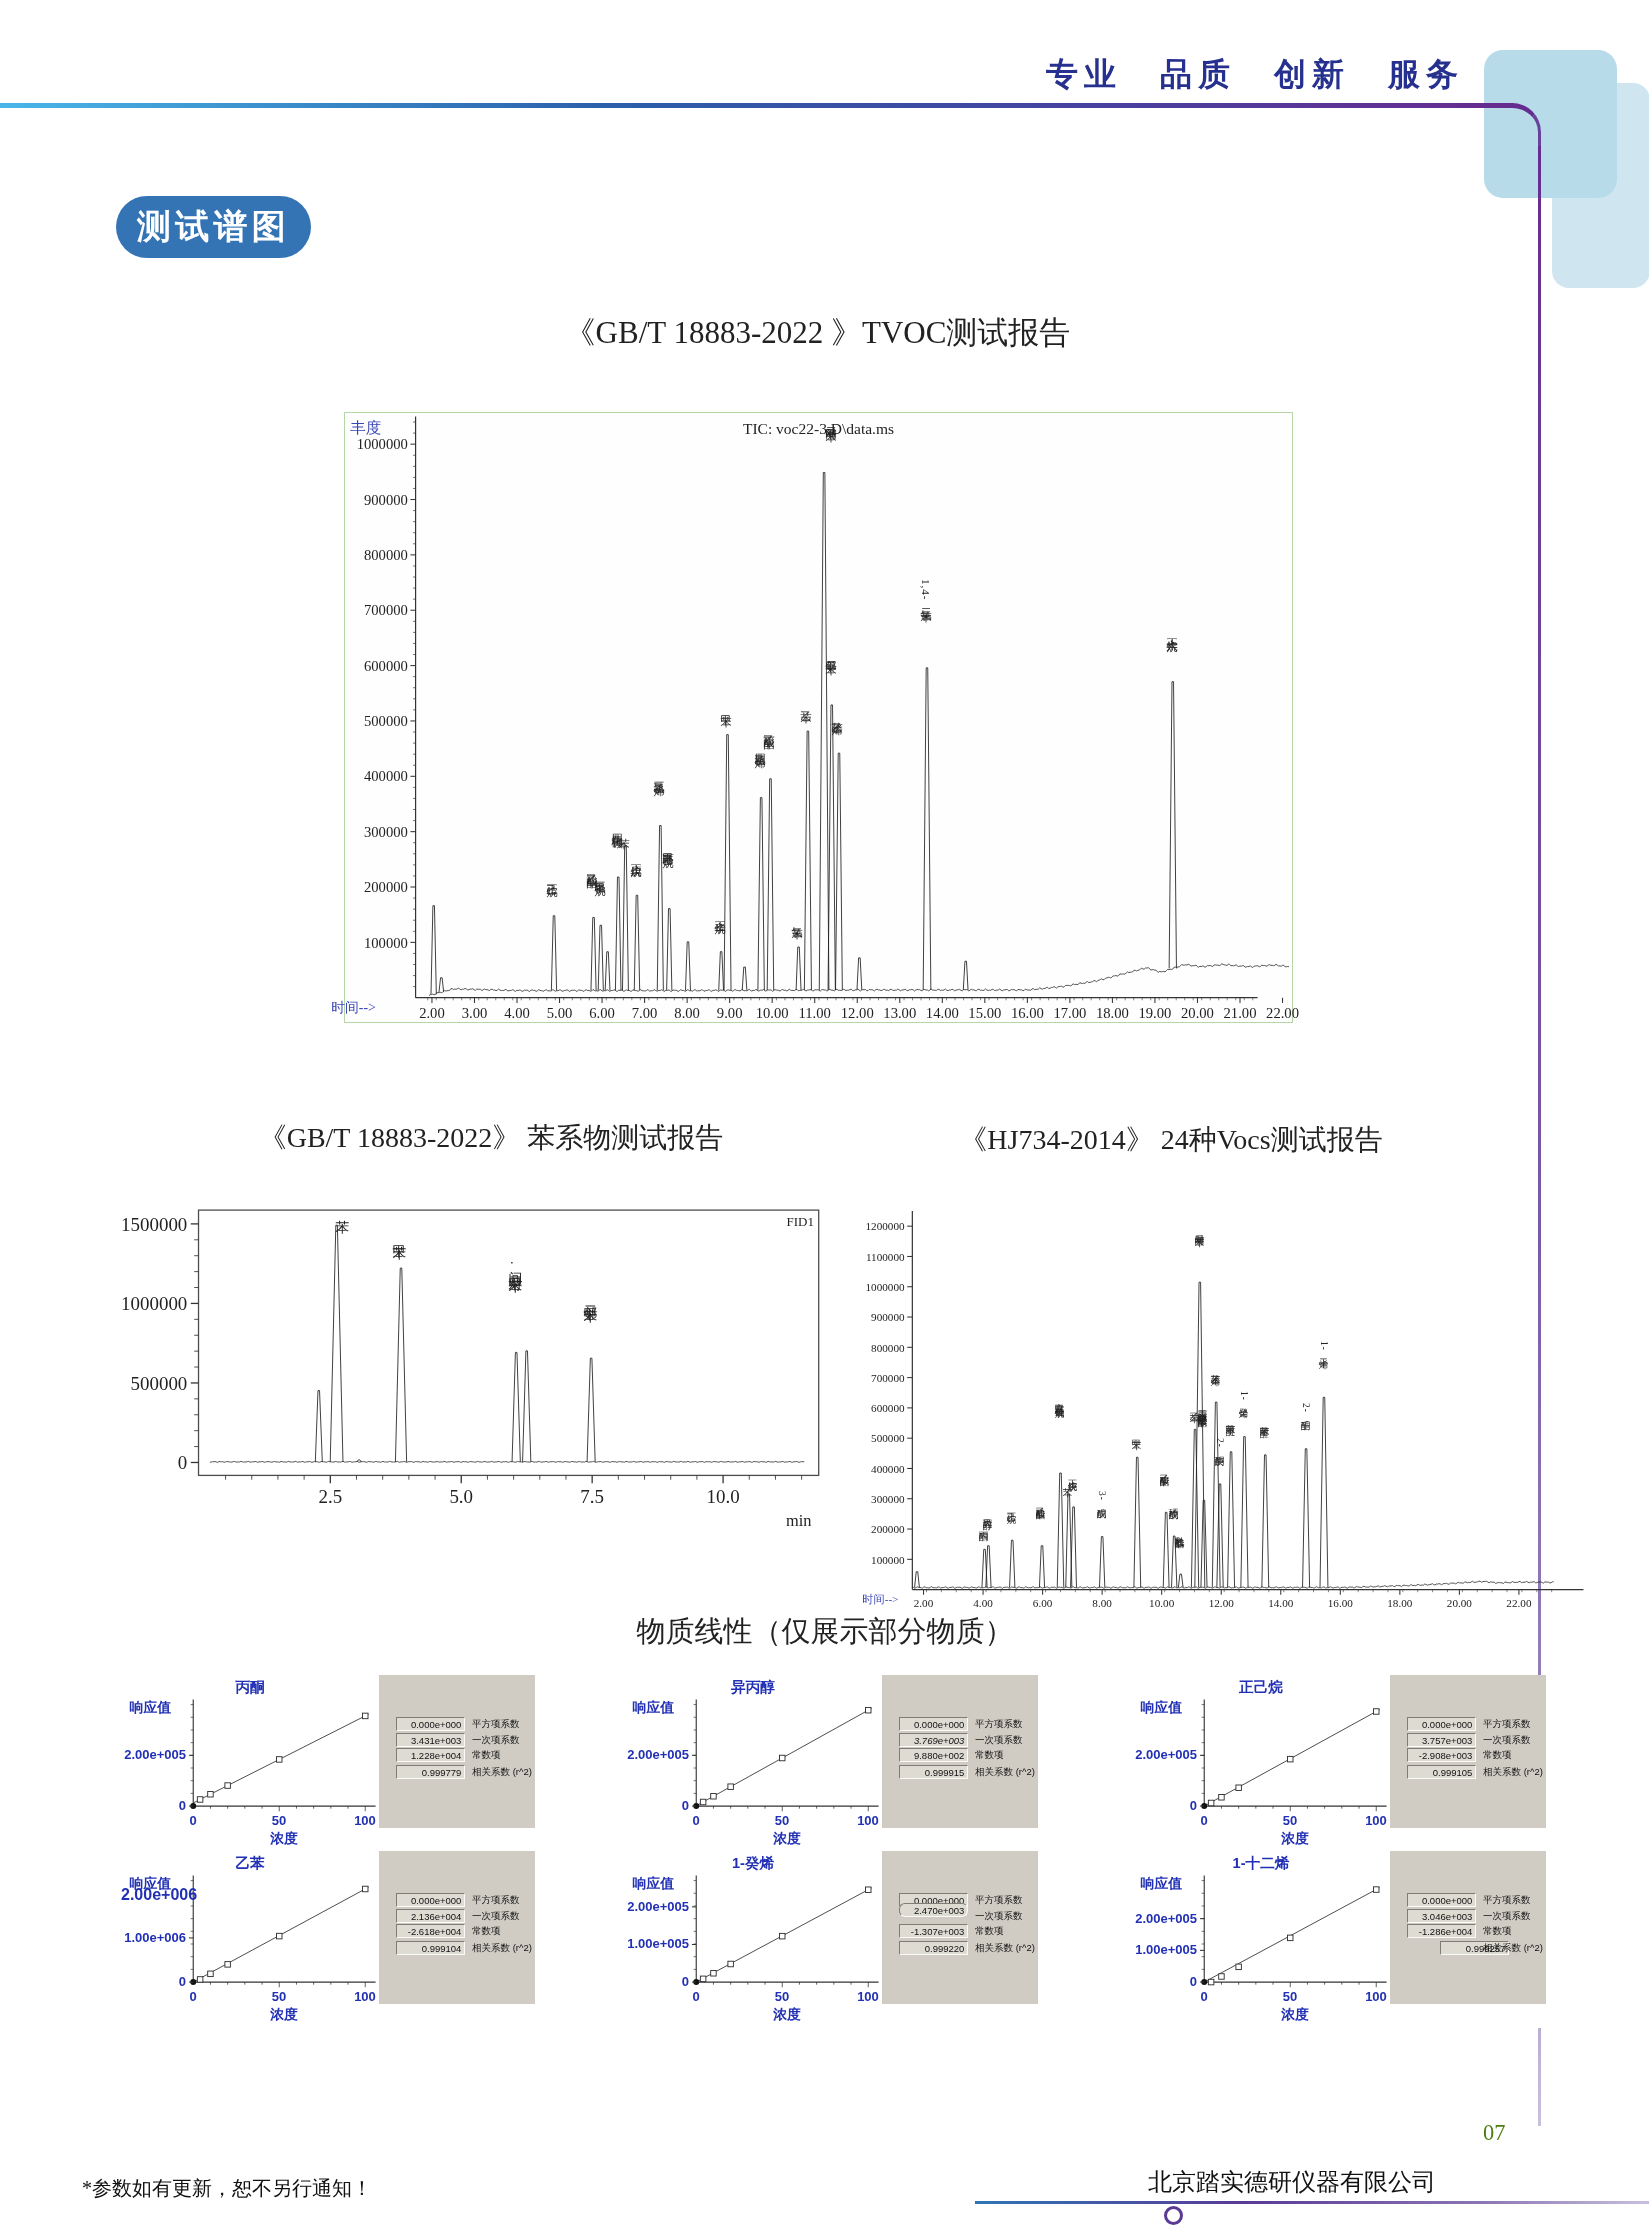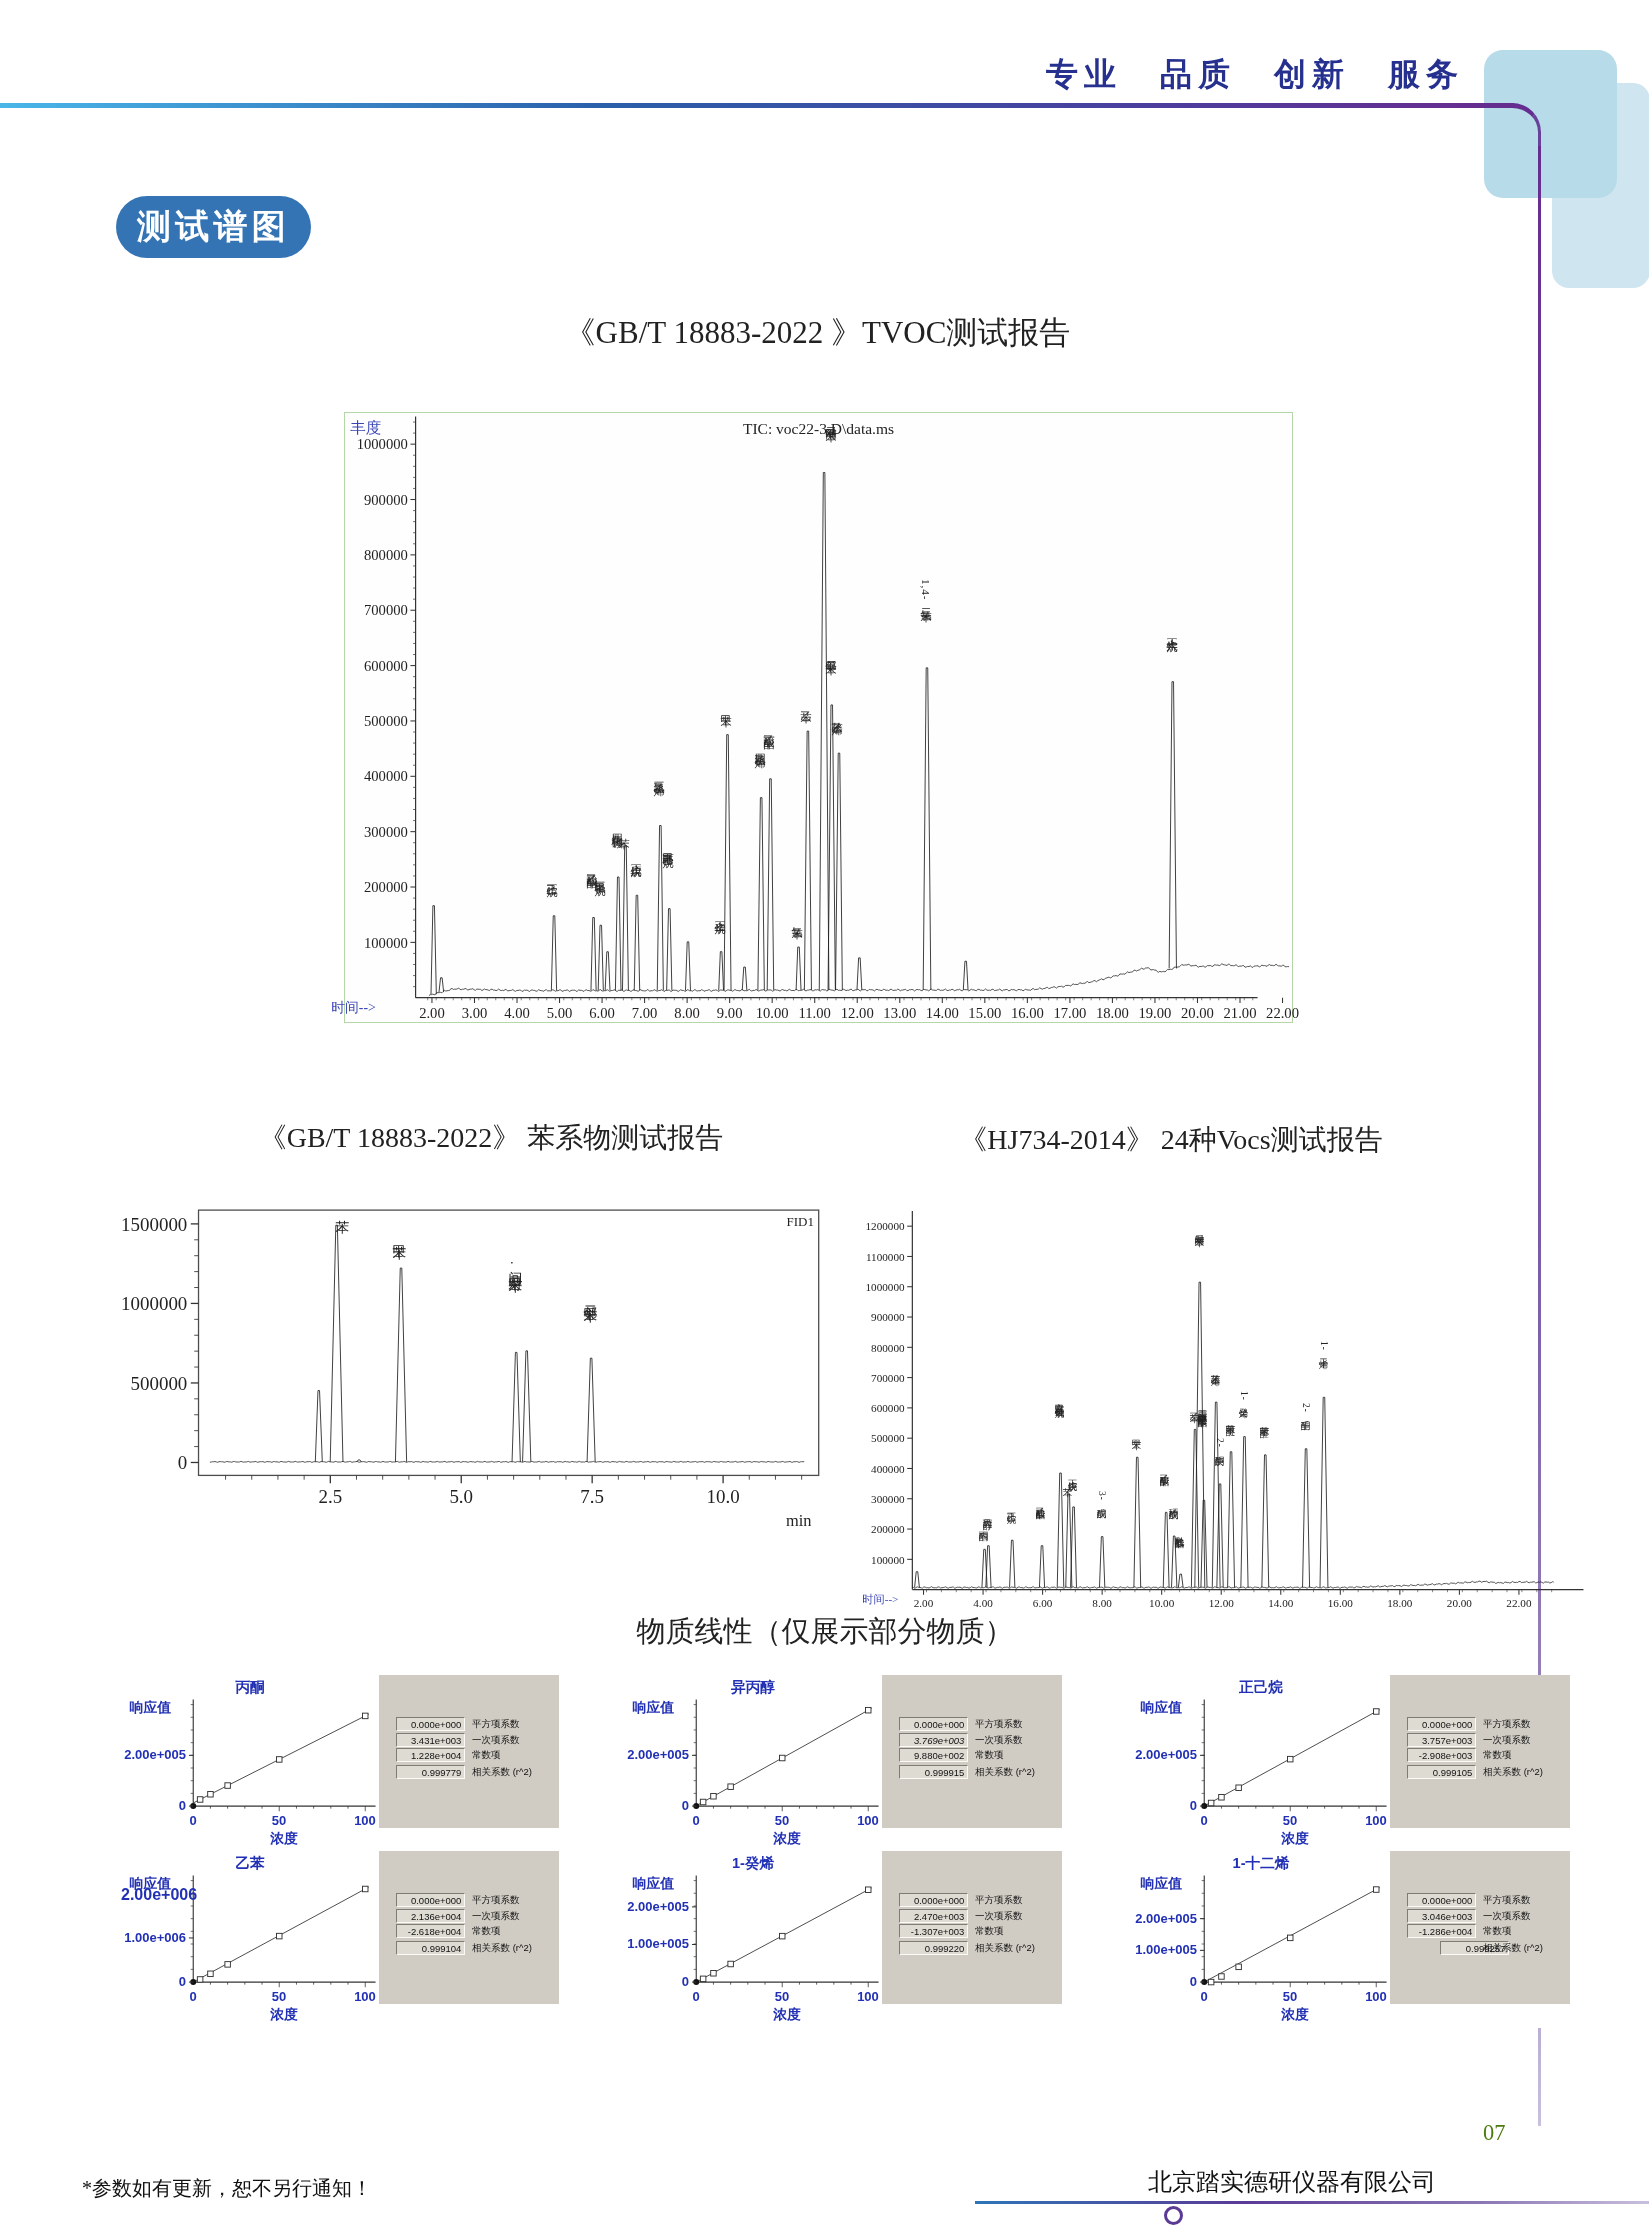--- a/index.html
+++ b/index.html
@@ -38,21 +38,21 @@
   svg{position:absolute;left:0;top:0;overflow:visible;}
   
   .vlab{position:absolute;writing-mode:vertical-rl;text-orientation:mixed;line-height:1;
         color:#222;letter-spacing:0.9px;white-space:nowrap;}
   
   .panel{position:absolute;width:418px;height:177px;background:#fff;}
   .panel-title{position:absolute;left:0;top:3.4px;width:258px;text-align:center;
                font-family:"Liberation Sans",sans-serif;font-size:14.6px;font-weight:bold;color:#2130b4;}
   .panel-ylab{position:absolute;left:8.6px;top:24px;font-family:"Liberation Sans",sans-serif;
               font-size:13.8px;font-weight:bold;color:#2130b4;}
-  .panel-gray{position:absolute;left:258px;top:0;width:180px;height:153px;background:#d0ccc4;}
+  .panel-gray{position:absolute;left:258px;top:0;width:156px;height:153px;background:#d0ccc4;}
   .coef-box{position:absolute;left:17px;width:69px;height:13.8px;background:#dedbd3;
             border-top:0.9px solid #7f7c75;border-left:0.9px solid #7f7c75;
             border-bottom:0.9px solid #fbfaf7;border-right:0.9px solid #fbfaf7;
             font-family:"Liberation Sans",sans-serif;font-size:9.5px;color:#111;
             text-align:right;line-height:13.8px;padding-right:2.6px;box-sizing:border-box;}
   .coef-lab{position:absolute;left:93px;width:65px;height:13.8px;
             font-family:"Liberation Sans",sans-serif;font-size:9.5px;color:#111;line-height:13.8px;white-space:nowrap;}
   .cal-txt{position:absolute;font-family:"Liberation Sans",sans-serif;font-weight:bold;color:#2130b4;}
   
   .foot-note{position:absolute;left:82px;top:2175px;font-size:20px;color:#111;}
@@ -794,21 +794,21 @@
         <div class="cal-txt" style="left: 0px; top: 48px; width: 65px; text-align: right; font-size: 13px;">2.00e+005</div>
         <div class="cal-txt" style="left: 0px; top: 85px; width: 65px; text-align: right; font-size: 13px;">1.00e+005</div>
         <div class="cal-txt" style="left: 0px; top: 123px; width: 65px; text-align: right; font-size: 13px;">0</div>
         <div class="cal-txt" style="left: 60px; top: 138px; width: 24px; text-align: center; font-size: 13px;">0</div>
         <div class="cal-txt" style="left: 146px; top: 138px; width: 24px; text-align: center; font-size: 13px;">50</div>
         <div class="cal-txt" style="left: 232px; top: 138px; width: 24px; text-align: center; font-size: 13px;">100</div>
         <div class="cal-txt" style="left: 133px; top: 155px; width: 60px; text-align: center; font-size: 13.8px;">浓度</div>
         <div class="panel-gray">
           <div class="coef-box" style="top: 42px;">0.000e+000</div>
           <div class="coef-lab" style="top: 42px;">平方项系数</div>
-          <div class="coef-box" style="top: 58px;">2.470e+003</div>
+          <div class="coef-box" style="top: 52px; border-radius: 6px;">2.470e+003</div>
           <div class="coef-lab" style="top: 58px;">一次项系数</div>
           <div class="coef-box" style="top: 73px;">-1.307e+003</div>
           <div class="coef-lab" style="top: 73px;">常数项</div>
           <div class="coef-box" style="top: 90px;">0.999220</div>
           <div class="coef-lab" style="top: 90px;">相关系数 (r^2)</div>
         </div>
       </div>
       <div class="panel" style="left: 1132px; top: 1851px;">
         <div class="panel-title">1-十二烯</div>
         <div class="panel-ylab">响应值</div>

